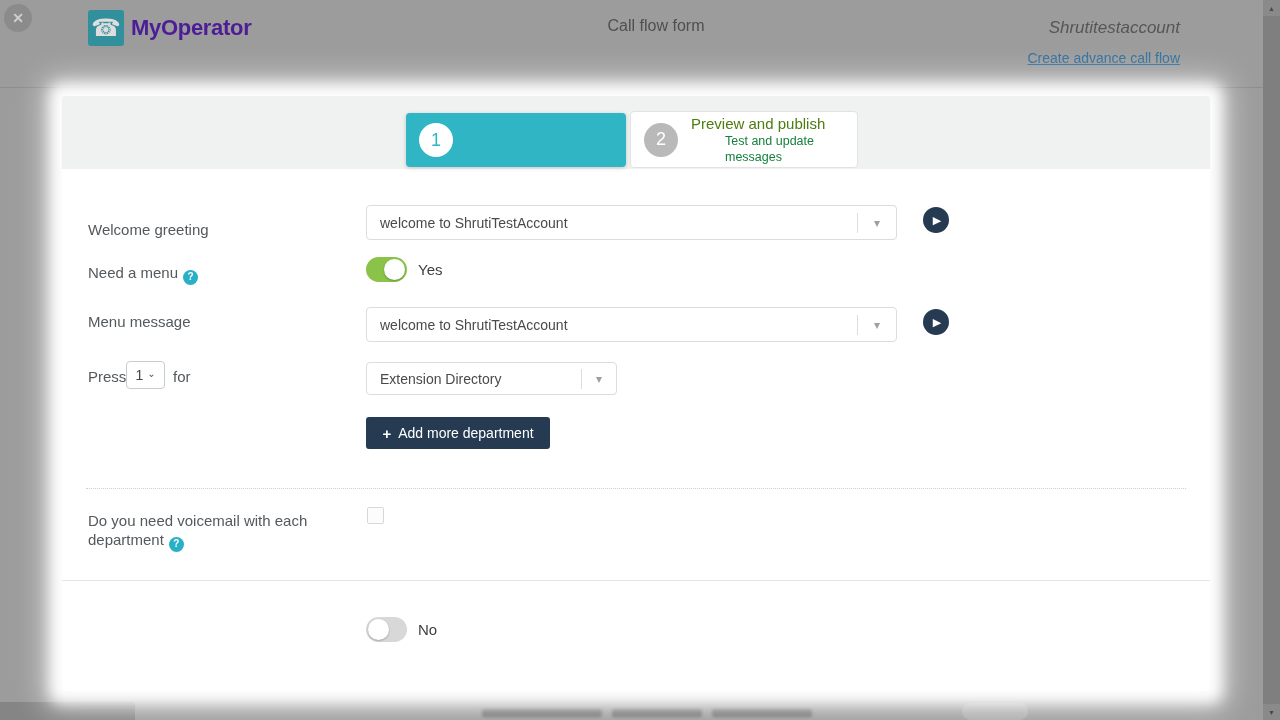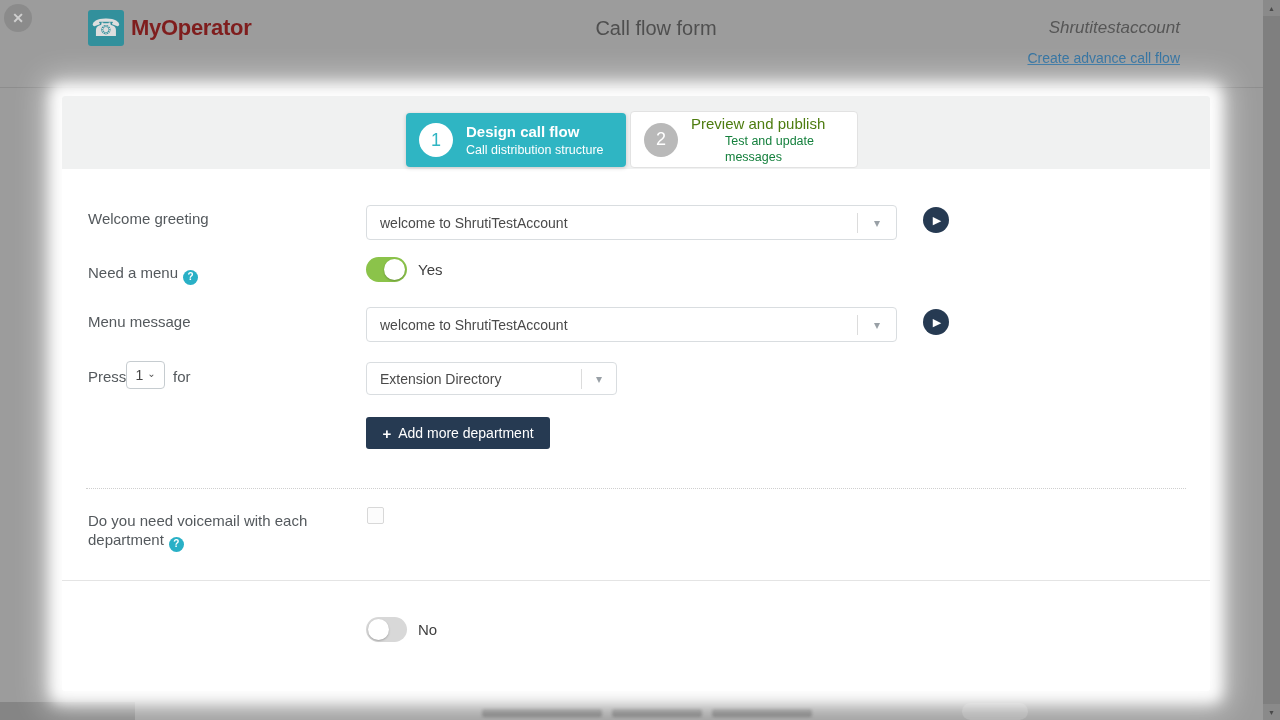--- a/index.html
+++ b/index.html
@@ -22,25 +22,25 @@
     font-size:14px; font-weight:bold; cursor:pointer;
   }
   .logo-square {
     position:absolute; left:88px; top:10px; width:36px; height:36px;
     background:#32909c; border-radius:3px;
     display:flex; align-items:center; justify-content:center;
     color:#dedede; font-size:24px; line-height:1;
   }
   .logo-text {
     position:absolute; left:131px; top:15px;
-    font-size:22px; font-weight:700; color:#7f1d1d; letter-spacing:-0.3px;
+    font-size:22px; font-weight:700; color:#4c1d95; letter-spacing:-0.3px;
   }
   .header-title {
     position:absolute; left:0; top:17px; width:1280px; text-align:center;
-    font-size:20px; color:#4f4f4f;padding-left:32px;
+    font-size:16px; color:#4f4f4f;padding-left:32px;
   }
   .account-name {
     position:absolute; right:100px; top:18px;
     font-size:17px; color:#565656;font-style:italic;
   }
   .create-link {
     position:absolute; right:100px; top:50px;
     font-size:14px; color:#30709f; text-decoration:underline; cursor:pointer;
   }
 
@@ -198,35 +198,31 @@
   <div class="scroll-arrow up">▲</div>
   <div class="scroll-arrow down">▼</div>
 </div>
 
 <div class="modal">
 
   <div class="tab-band"></div>
 
   <div class="tab tab-active">
     <div class="tab-circle">1</div>
-    <div>
-      <div class="tab-title">Design call flow</div>
-      <div class="tab-subtitle">Call distribution structure</div>
-    </div>
   </div>
 
   <div class="tab tab-inactive">
     <div class="tab-circle">2</div>
     <div>
       <div class="tab-title">Preview and publish</div>
       <div class="tab-subtitle">Test and update messages</div>
     </div>
   </div>
 
-  <div class="form-label" style="left:26px; top:114px;">Welcome greeting</div>
+  <div class="form-label" style="left:26px; top:125px;">Welcome greeting</div>
   <div class="dropdown" style="left:304px; top:109px; width:531px;">
     <span class="dd-value">welcome to ShrutiTestAccount</span>
     <span class="dd-divider"></span>
     <span class="dd-caret">▾</span>
   </div>
   <div class="play-btn" style="left:861px; top:111px;">
     <span>▶</span>
   </div>
 
   <div class="form-label" style="left:26px; top:168px;">

